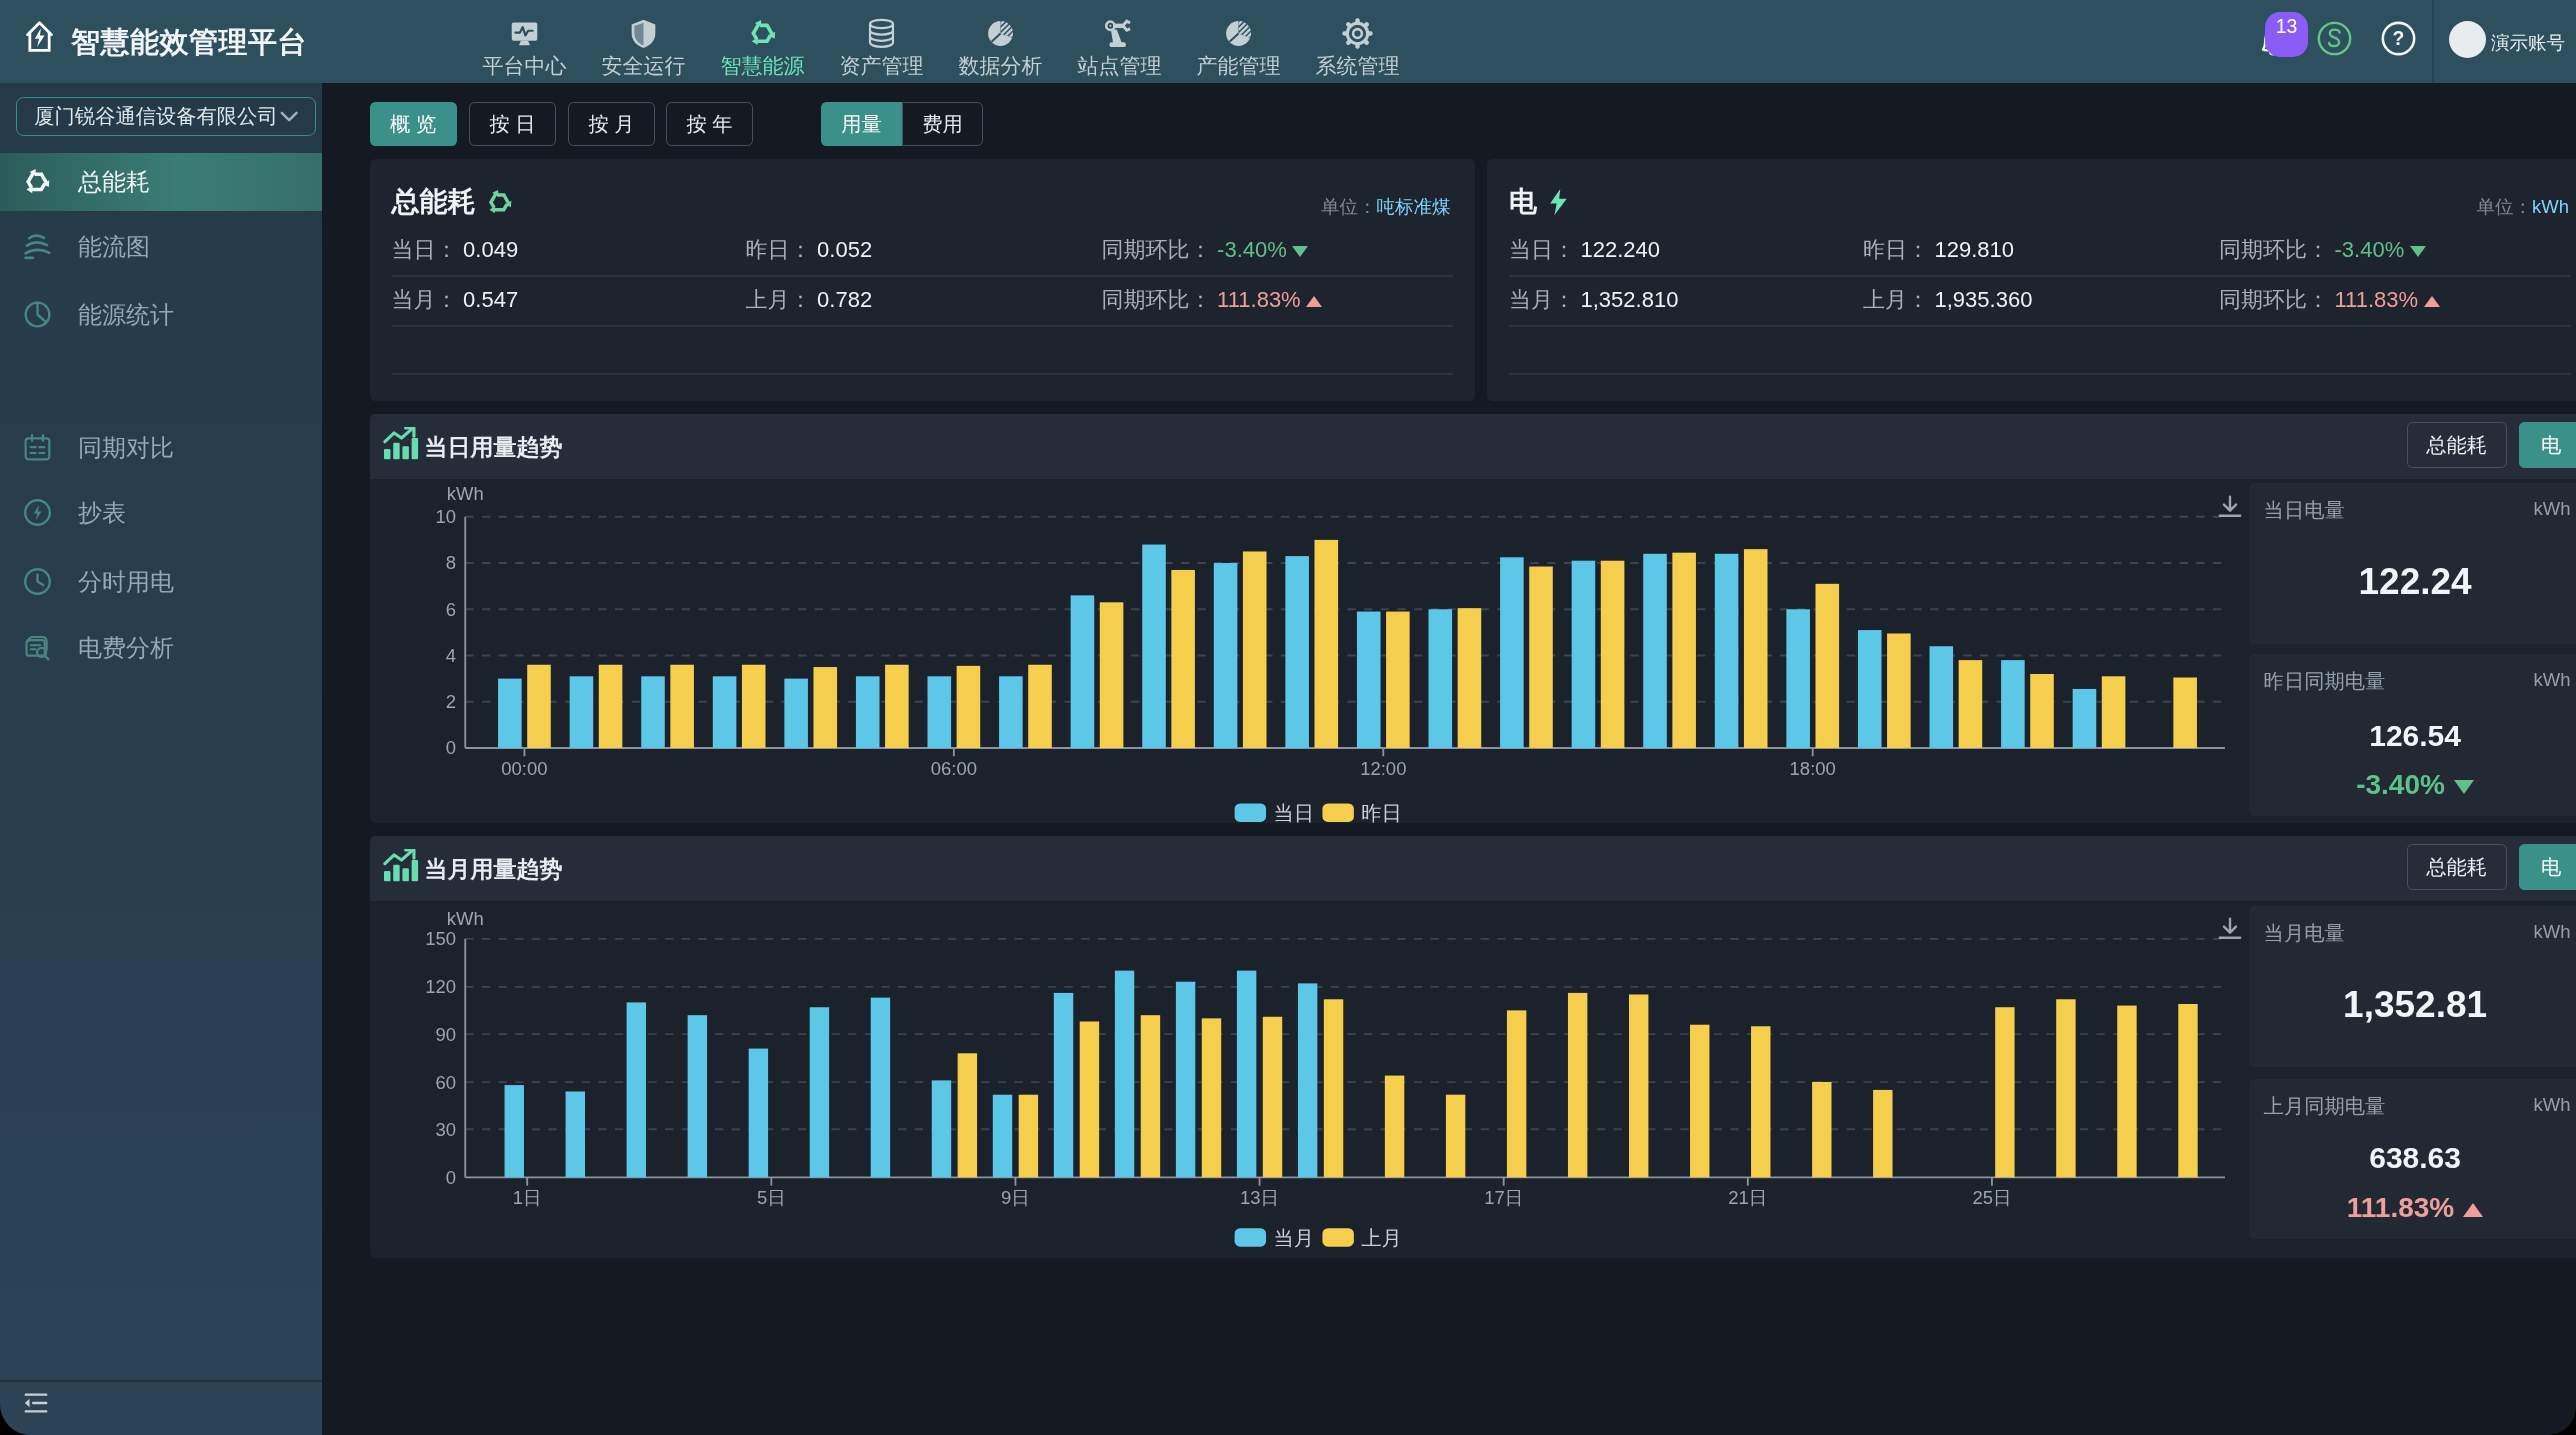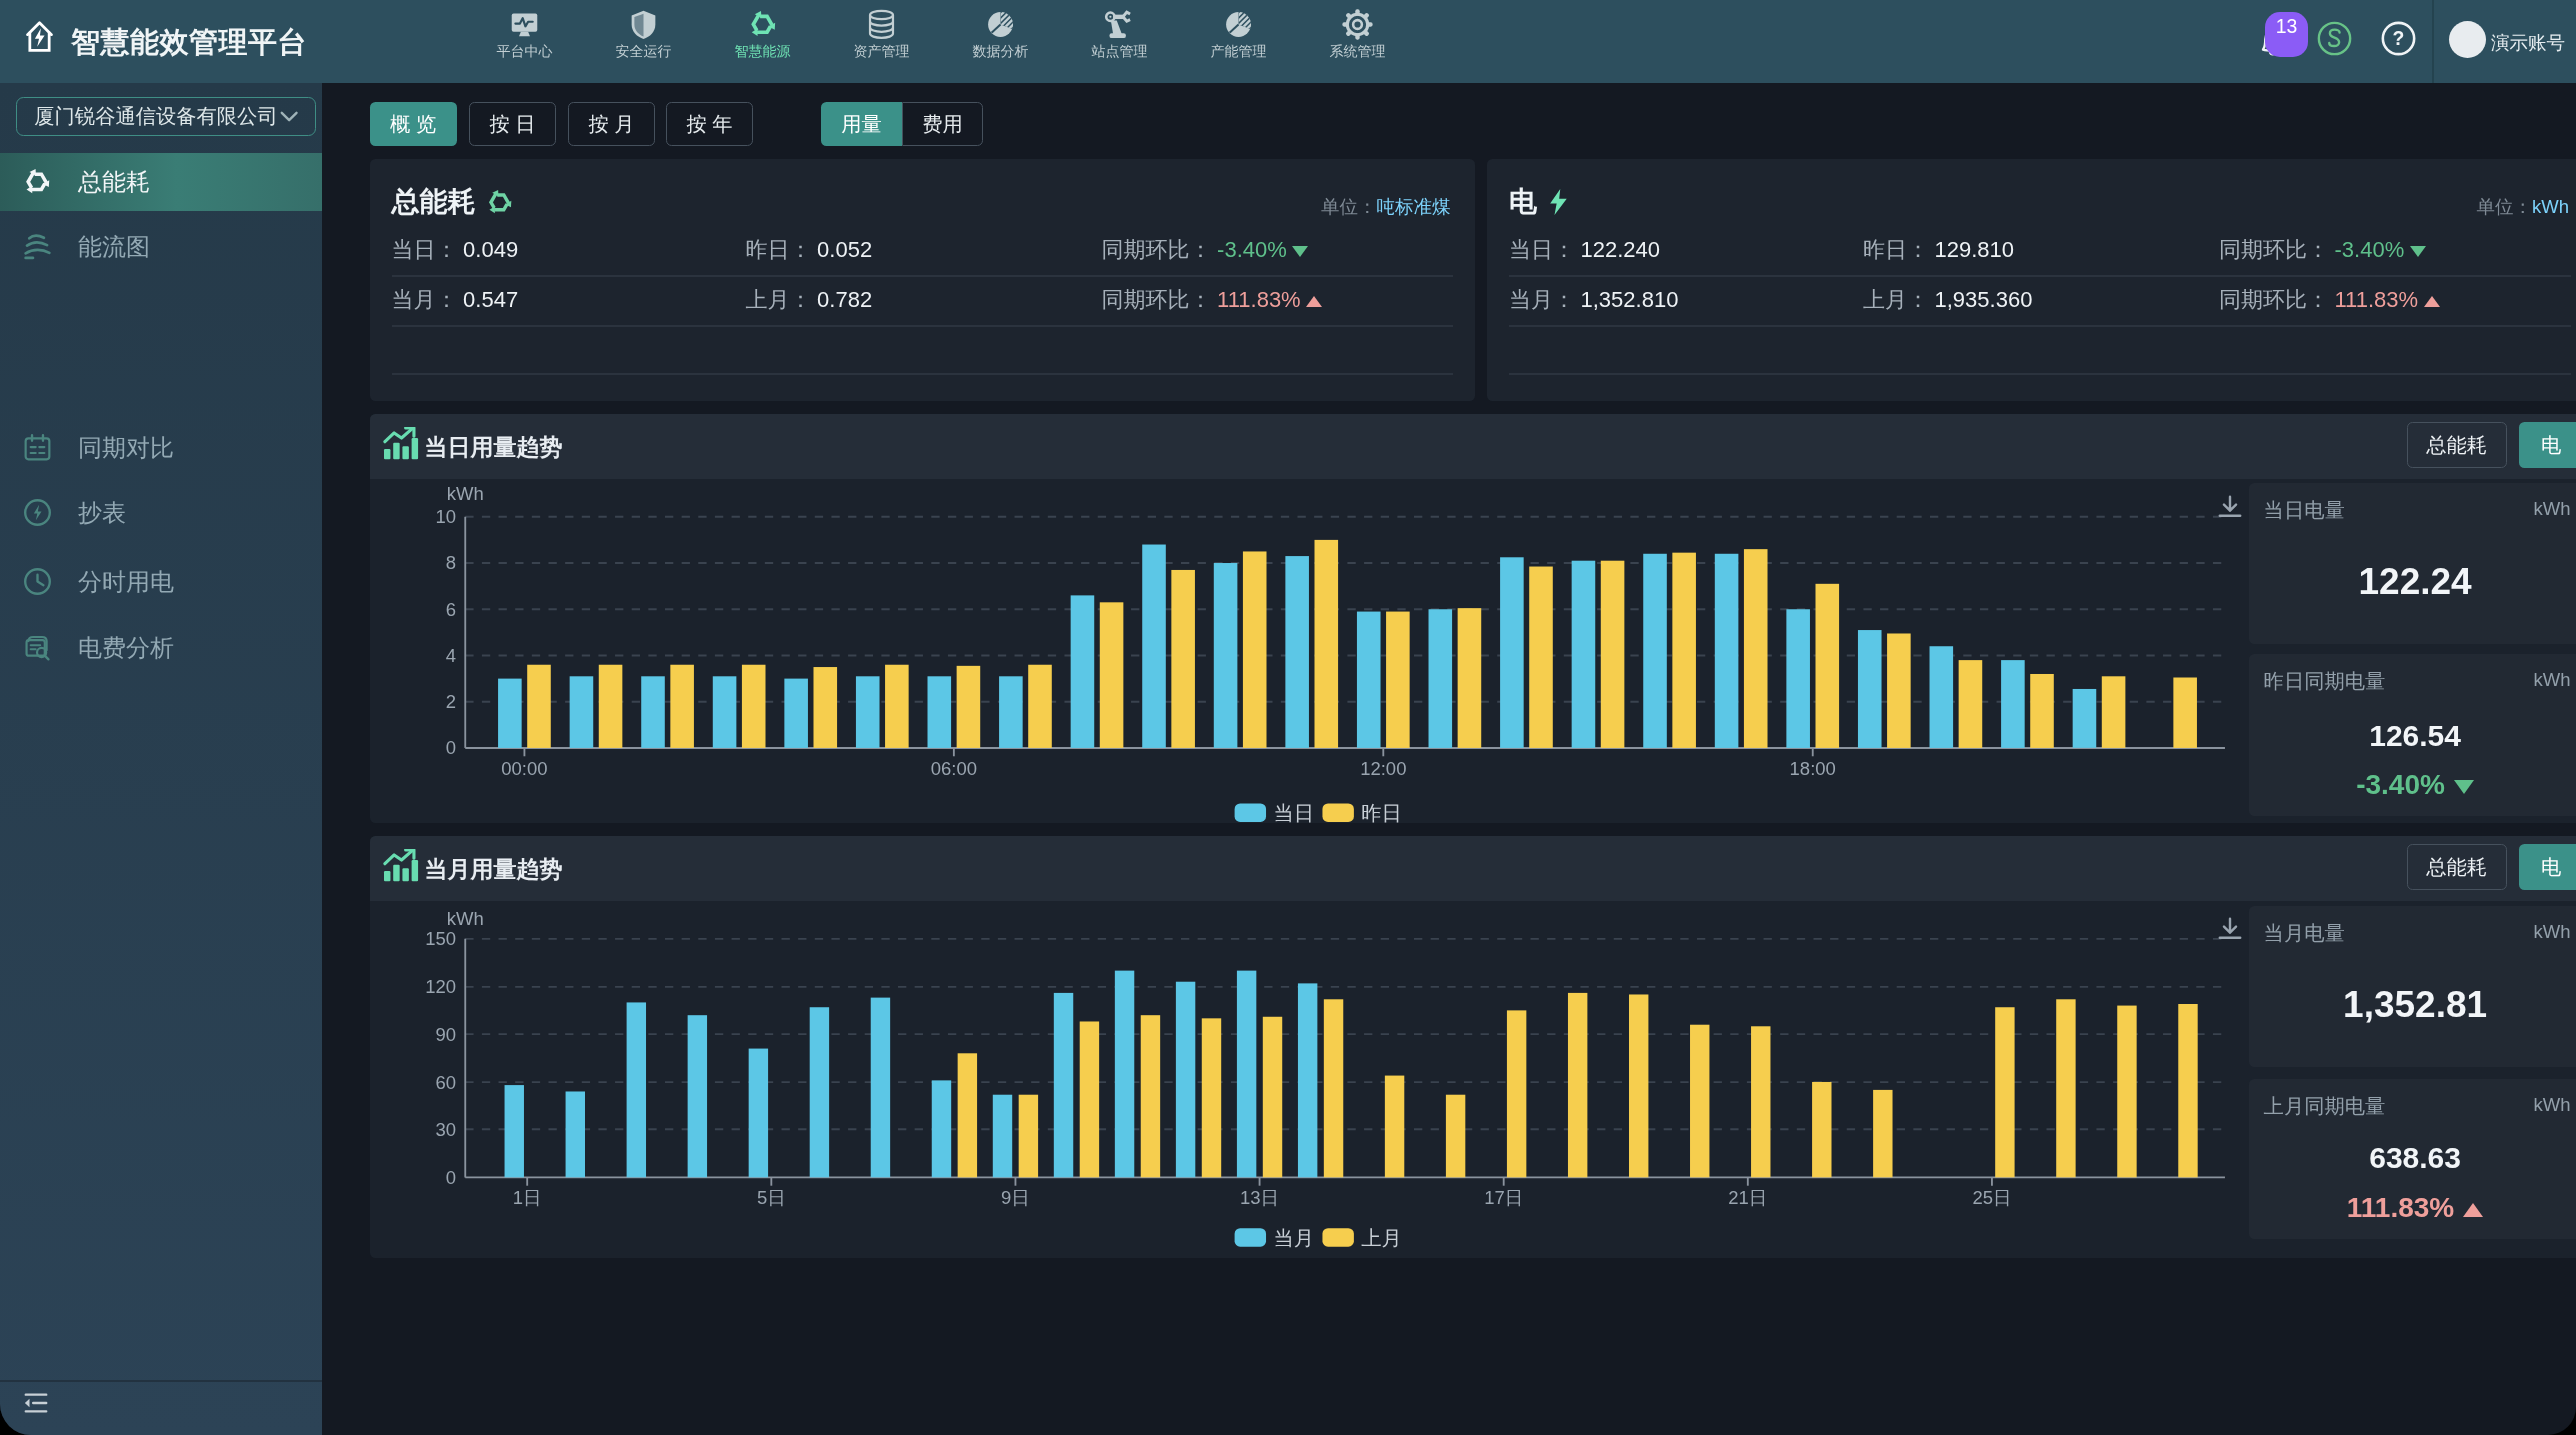--- a/index.html
+++ b/index.html
@@ -5,21 +5,21 @@
 <style>
 * { margin:0; padding:0; box-sizing:border-box; }
 html,body { background:#000; }
 body { font-family:"Liberation Sans", sans-serif; }
 .page { position:relative; width:2576px; height:1435px; background:#141922; overflow:hidden;
         border-bottom-left-radius:31px; border-bottom-right-radius:28px; }
 .topbar { position:absolute; left:0; top:0; width:2576px; height:83px; background:#2d4f5e; }
 .logo { position:absolute; left:22px; top:18.5px; }
 .apptitle { position:absolute; left:71px; top:23px; font-size:29px; font-weight:bold; color:#f0f5f6; letter-spacing:0.5px;}
 .nav { position:absolute; left:465px; top:0; height:83px; display:flex; }
-.navitem { width:119px; display:flex; flex-direction:column; align-items:center; padding-top:9px; color:#c2cfd3; font-size:14px; }
+.navitem { width:119px; display:flex; flex-direction:column; align-items:center; padding-top:18px; color:#c2cfd3; font-size:21px; }
 .navitem .nt { margin-top:2.8px; }
 .navitem.act { color:#6fe3b4; }
 .hdivider { position:absolute; left:2432px; top:0; width:1.8px; height:83px; background:#24434f; }
 .sidebar { position:absolute; left:0; top:83px; width:322px; height:1352px;
            background:linear-gradient(180deg, #253a49 0%, #2c4356 100%); }
 .select { position:absolute; left:15.7px; top:14px; width:300px; height:39px; border:1.8px solid #3f8e85;
           border-radius:7.4px; color:#dfe8ea; font-size:20.3px; line-height:36px; padding-left:17.6px; }
 .select .chev { position:absolute; right:15px; top:12px; line-height:0; height:13px; }
 .mitem { position:absolute; left:0; width:322px; height:59px; display:flex; align-items:center; color:#93a9b4; font-size:24px; }
 .mitem .mi { width:31px; height:31px; margin-left:22px; }
@@ -219,20 +219,27 @@
       <div class="mitem" style="top:134px">
         <div class="mi"><svg width="31" height="31" viewBox="0 0 34 34" style="">
             <g fill="none" stroke="#4a857f" stroke-width="3" stroke-linecap="round">
               <path d="M8 8 C12 4.5 18 4.5 24 7.5"></path>
               <path d="M5.5 16 C12 11.5 20 11.5 27.5 15.5"></path>
               <path d="M4 24.5 C12 19.5 22 19.5 30 24"></path>
             </g>
             <path d="M4 29.5 L12 29.5" stroke="#4a857f" stroke-width="3" stroke-linecap="round"></path>
           </svg></div>
         <div class="mt">能流图</div>
+      </div>
+      <div class="mitem" style="top:202px">
+        <div class="mi"><svg width="31" height="31" viewBox="0 0 34 34" style="">
+            <circle cx="17" cy="17" r="13" fill="none" stroke="#4a857f" stroke-width="2.6"></circle>
+            <path d="M17 17 L17 4 M17 17 L26.5 25.5" fill="none" stroke="#4a857f" stroke-width="2.6" stroke-linecap="round"></path>
+          </svg></div>
+        <div class="mt">能源统计</div>
       </div>
       <div class="mitem" style="top:335px">
         <div class="mi"><svg width="31" height="31" viewBox="0 0 34 34" style="">
             <rect x="4" y="7" width="26" height="23" rx="3" fill="none" stroke="#4a857f" stroke-width="2.4"></rect>
             <path d="M11 3.5 V9.5 M23 3.5 V9.5" stroke="#4a857f" stroke-width="2.6" stroke-linecap="round"></path>
             <path d="M9.5 16.5 H15 M19 16.5 H24.5 M9.5 23 H15 M19 23 H24.5" stroke="#4a857f" stroke-width="2.4" stroke-linecap="round"></path>
           </svg></div>
         <div class="mt">同期对比</div>
       </div>
       <div class="mitem" style="top:400px">

